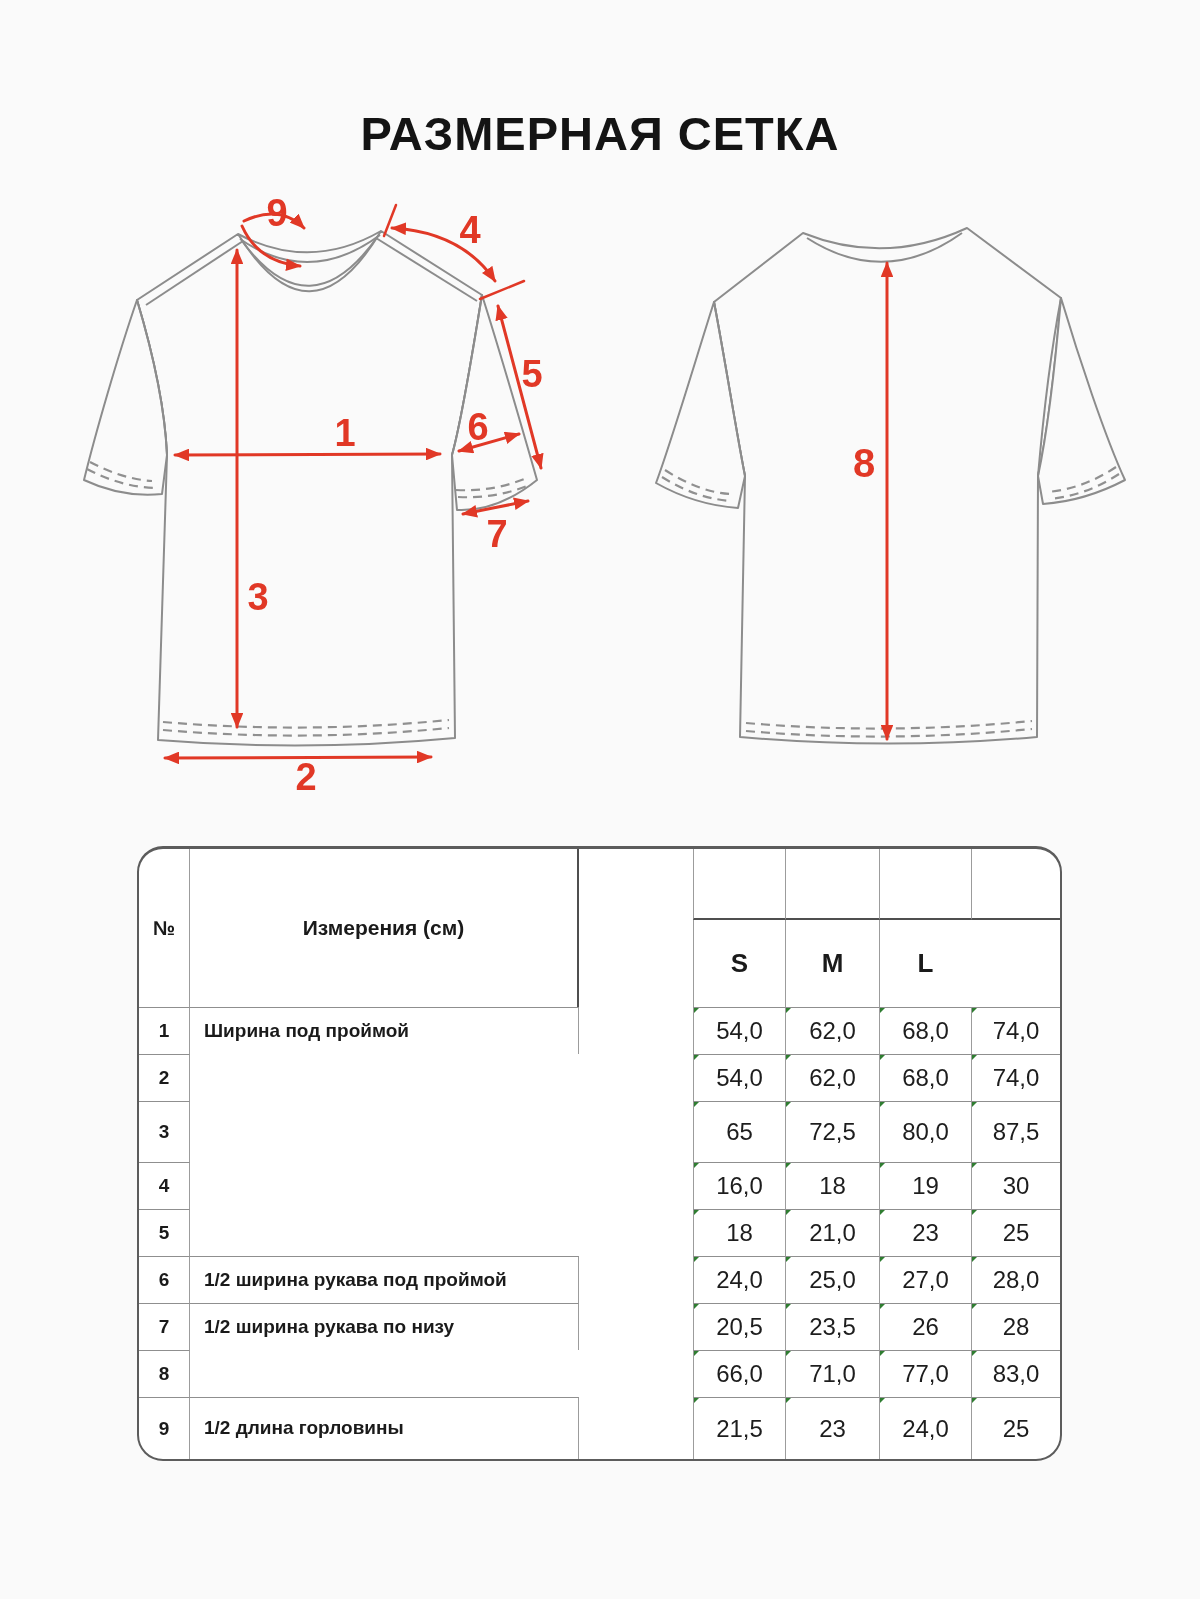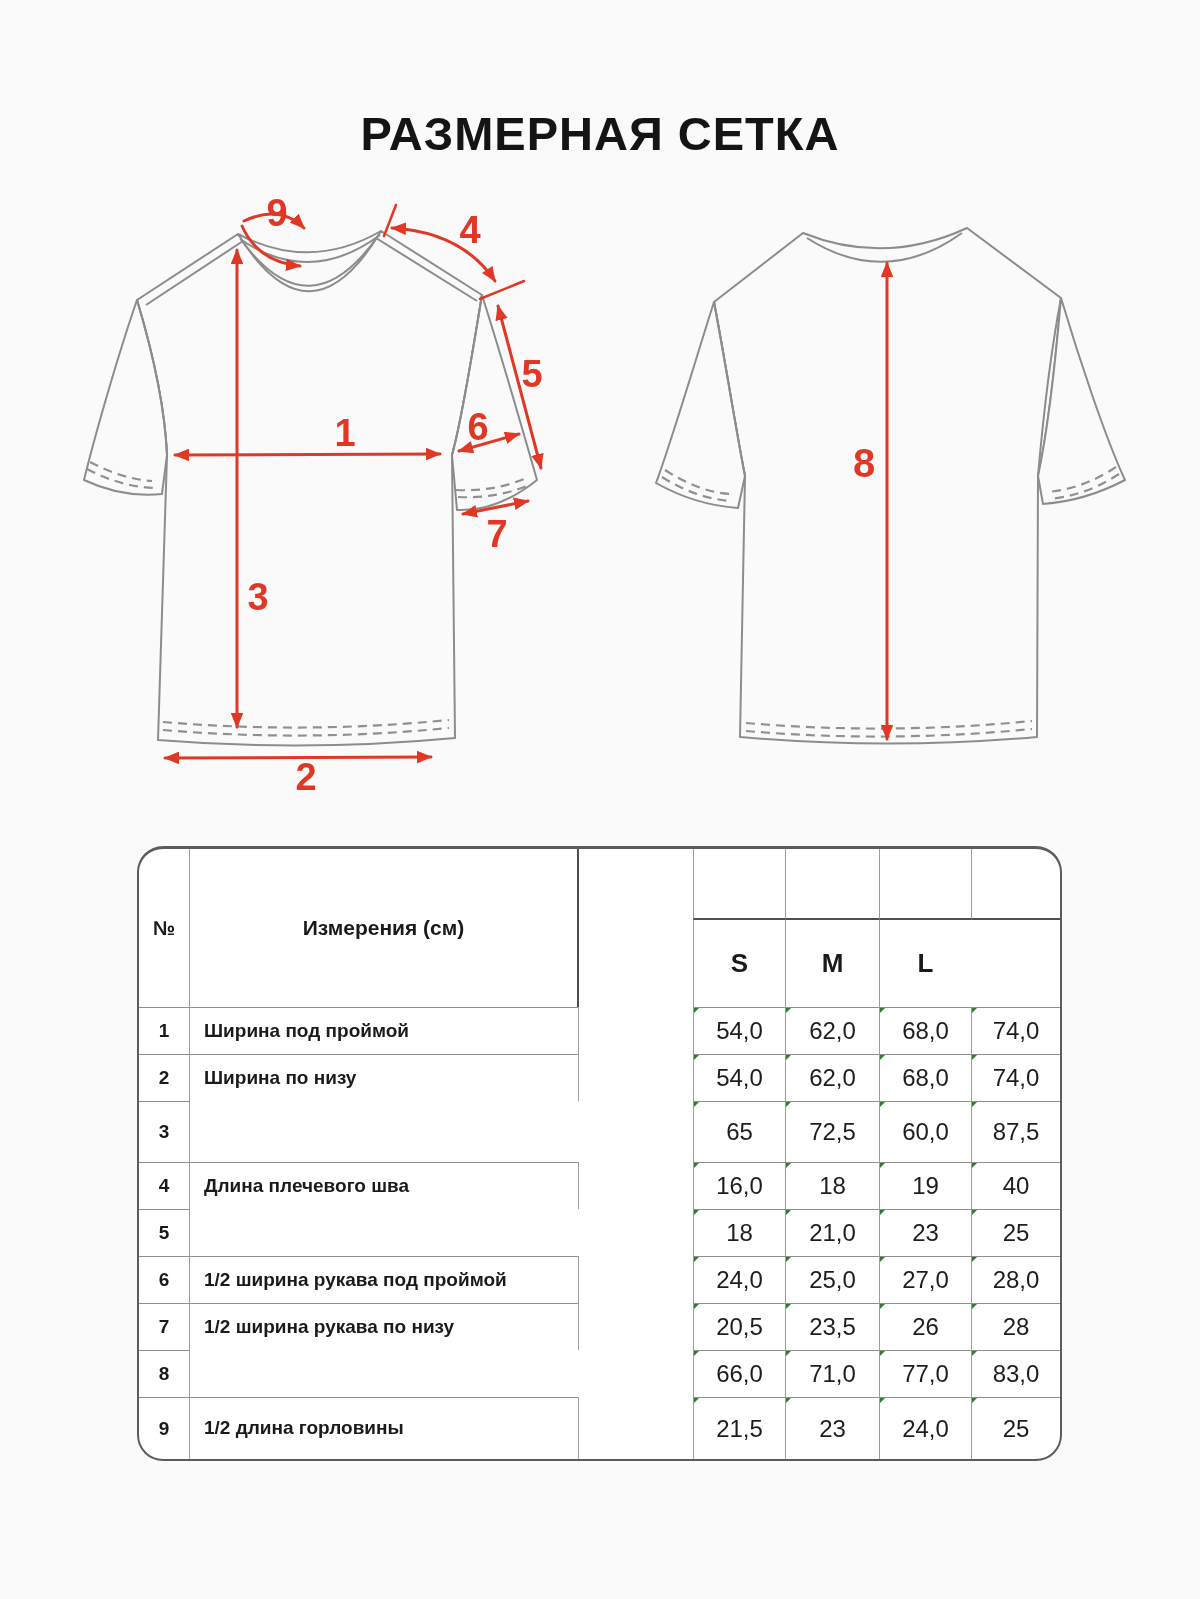--- a/index.html
+++ b/index.html
@@ -170,21 +170,20 @@
     <div class="c val bl bt" style="grid-area:3/6">
         <i class="corner"></i>
         <span>68,0</span>
       </div>
     <div class="c val bl bt" style="grid-area:3/7">
         <i class="corner"></i>
         <span>74,0</span>
       </div>
 
     <div class="c row-num bt brt" style="grid-area:4/1">2</div>
-    <div class="c row-lab left-lab bt brt" style="grid-area:4/2">Ширина по низу</div>
     <div class="c" style="grid-area:4/3"></div>
     <div class="c val bl bt" style="grid-area:4/4">
         <i class="corner"></i>
         <span>54,0</span>
       </div>
     <div class="c val bl bt" style="grid-area:4/5">
         <i class="corner"></i>
         <span>62,0</span>
       </div>
     <div class="c val bl bt" style="grid-area:4/6">
@@ -201,45 +200,44 @@
     <div class="c val bl bt" style="grid-area:5/4">
         <i class="corner"></i>
         <span>65</span>
       </div>
     <div class="c val bl bt" style="grid-area:5/5">
         <i class="corner"></i>
         <span>72,5</span>
       </div>
     <div class="c val bl bt" style="grid-area:5/6">
         <i class="corner"></i>
-        <span>60,0</span>
+        <span>80,0</span>
       </div>
     <div class="c val bl bt" style="grid-area:5/7">
         <i class="corner"></i>
         <span>87,5</span>
       </div>
 
     <div class="c row-num bt brt" style="grid-area:6/1">4</div>
-    <div class="c row-lab left-lab bt brt" style="grid-area:6/2">Длина плечевого шва</div>
     <div class="c" style="grid-area:6/3"></div>
     <div class="c val bl bt" style="grid-area:6/4">
         <i class="corner"></i>
         <span>16,0</span>
       </div>
     <div class="c val bl bt" style="grid-area:6/5">
         <i class="corner"></i>
         <span>18</span>
       </div>
     <div class="c val bl bt" style="grid-area:6/6">
         <i class="corner"></i>
         <span>19</span>
       </div>
     <div class="c val bl bt" style="grid-area:6/7">
         <i class="corner"></i>
-        <span>40</span>
+        <span>30</span>
       </div>
 
     <div class="c row-num bt brt" style="grid-area:7/1">5</div>
     <div class="c" style="grid-area:7/3"></div>
     <div class="c val bl bt" style="grid-area:7/4">
         <i class="corner"></i>
         <span>18</span>
       </div>
     <div class="c val bl bt" style="grid-area:7/5">
         <i class="corner"></i>

